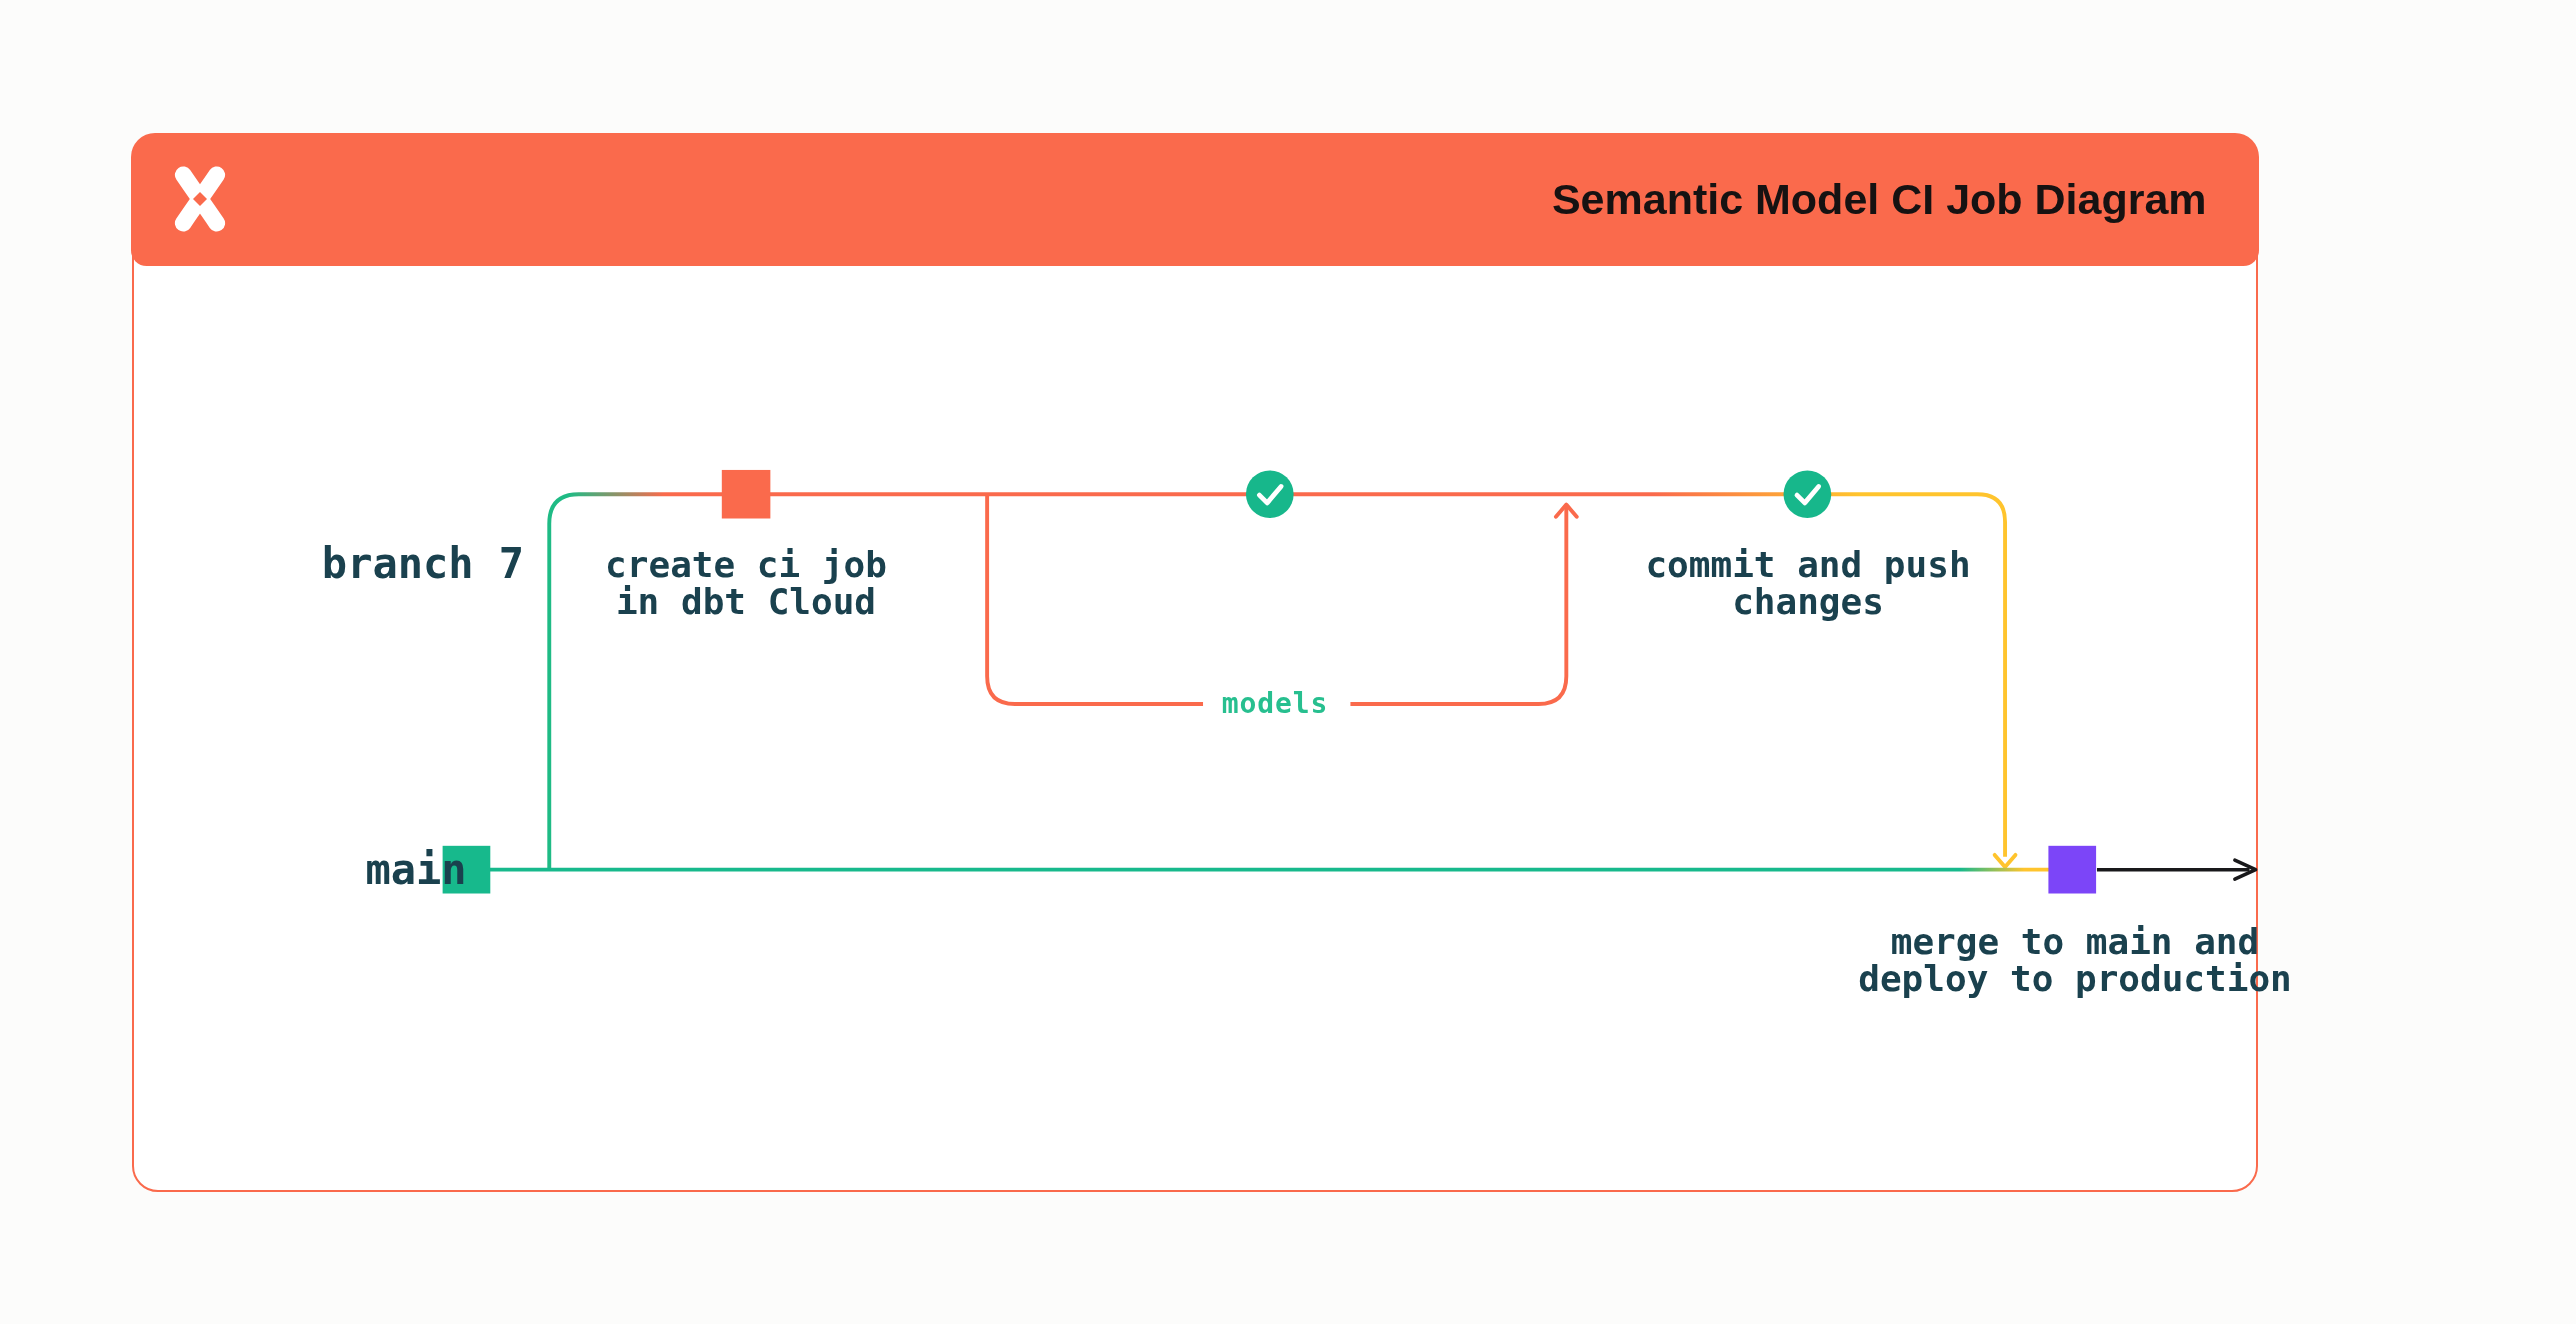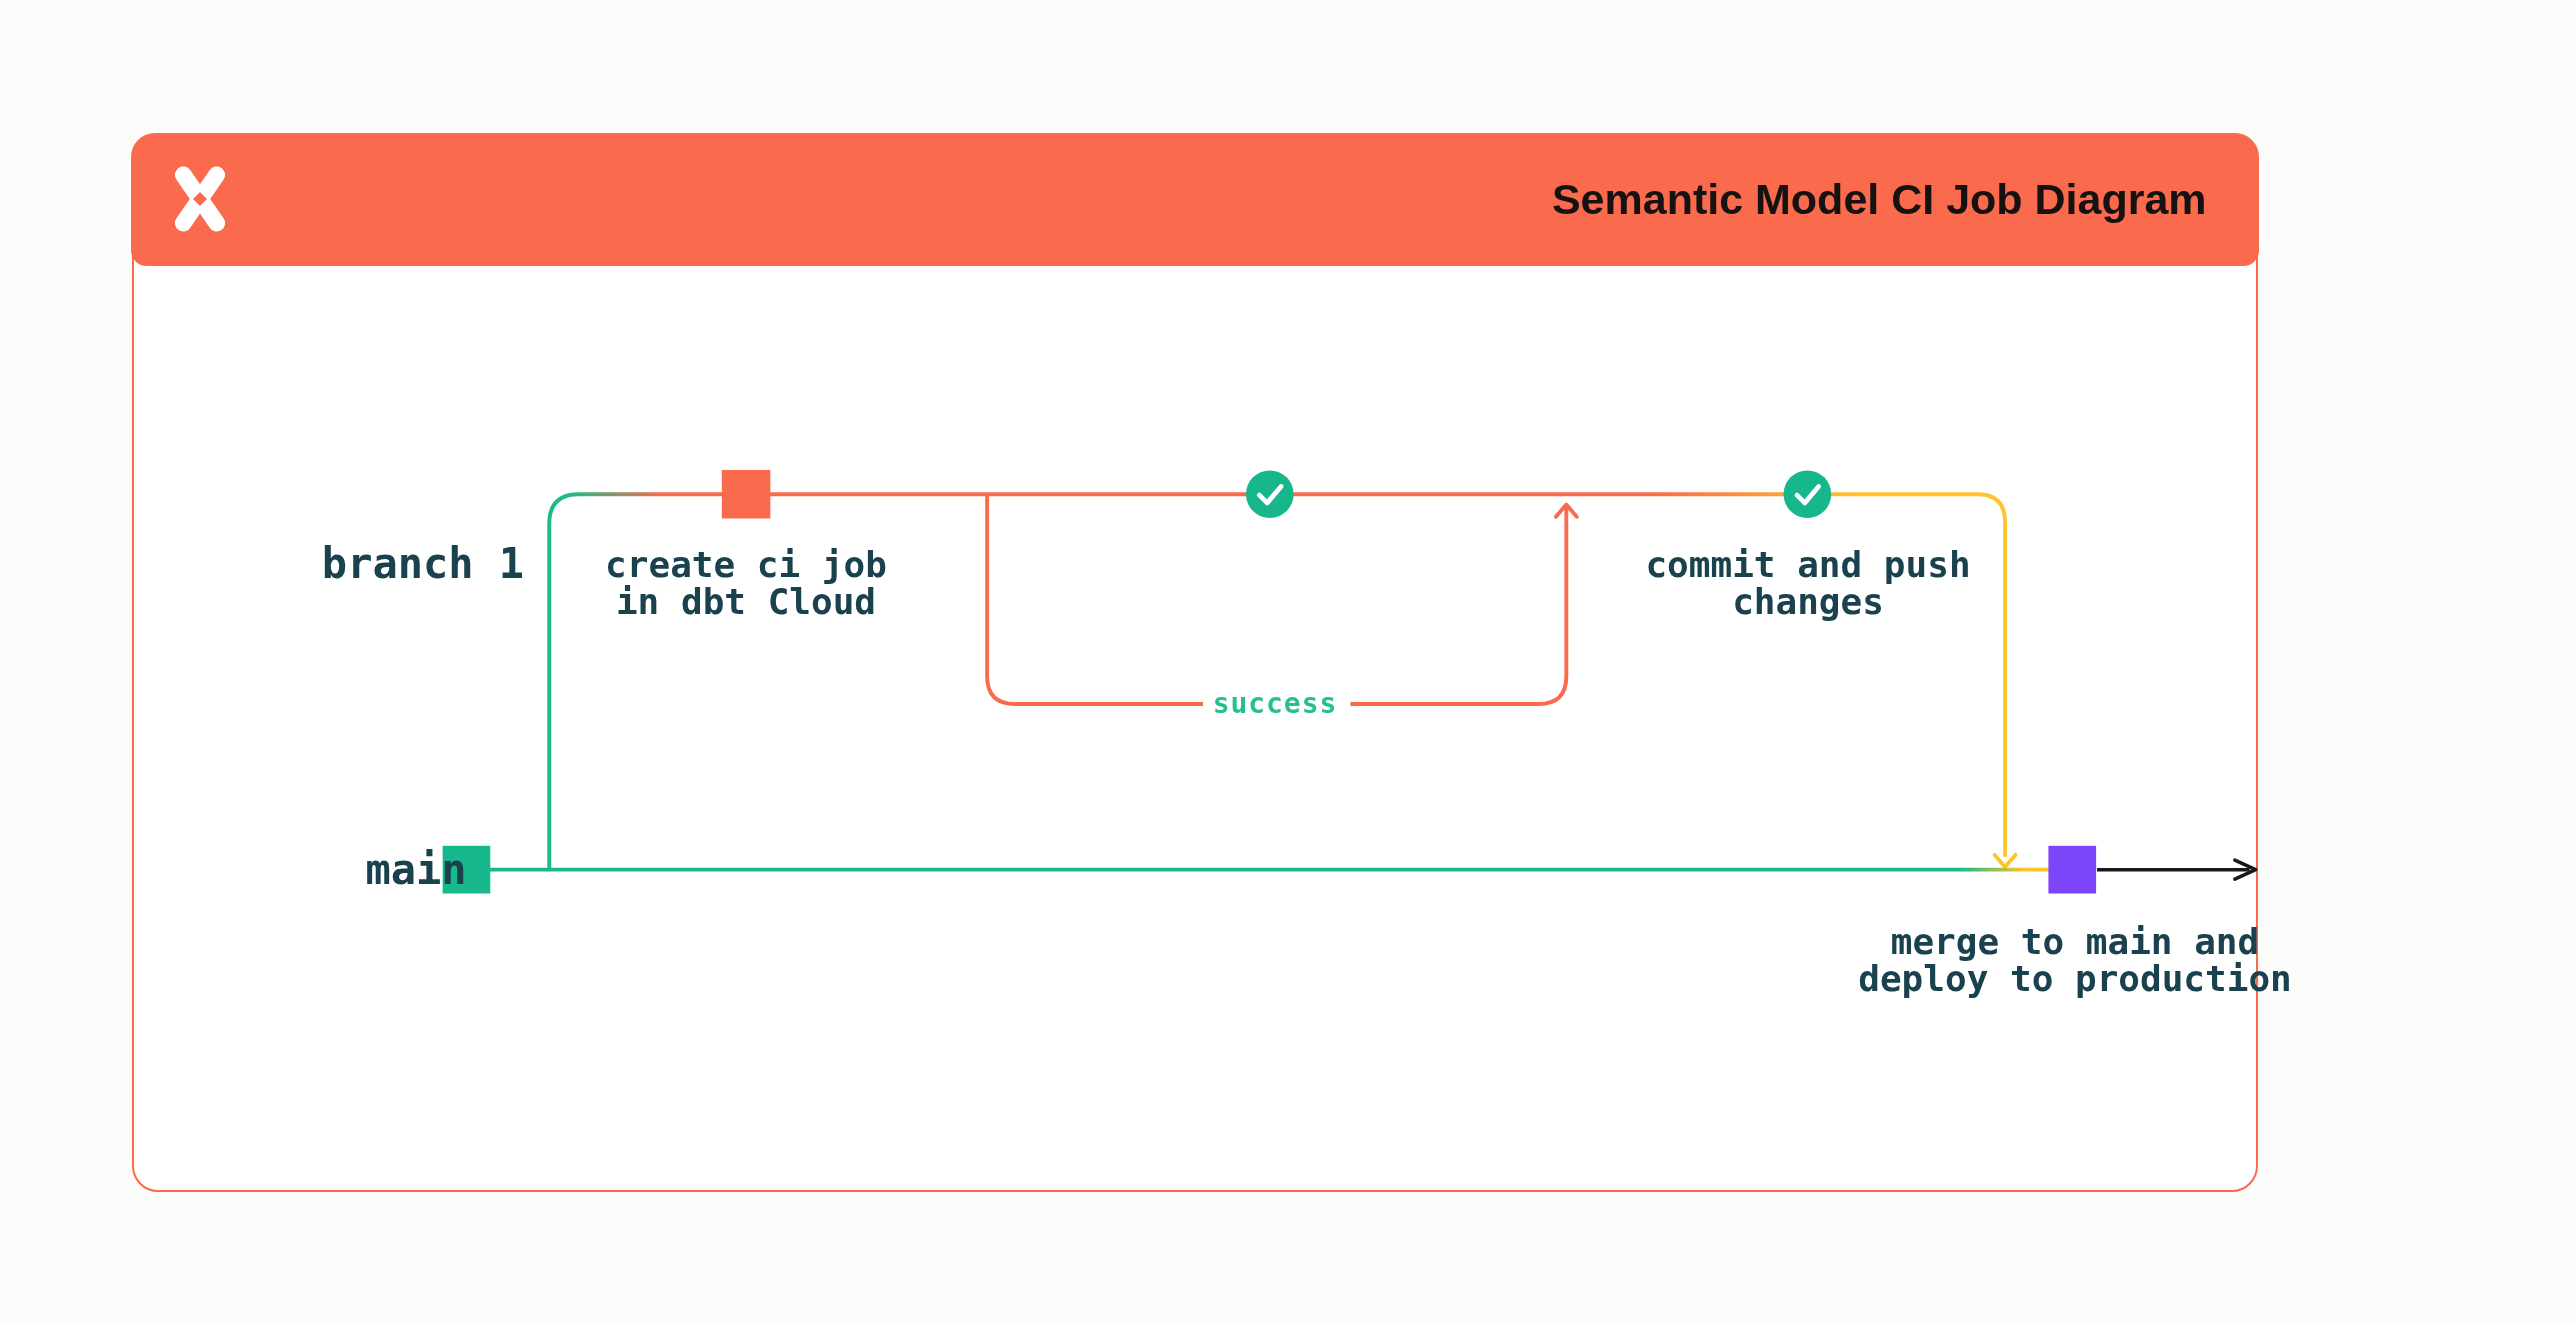--- a/index.html
+++ b/index.html
@@ -95,29 +95,29 @@
     <rect x="510" y="975.5" width="55" height="55" fill="#17B98C"></rect>
     <rect x="832" y="542" width="56" height="56" fill="#FA6A4C"></rect>
     <rect x="2362" y="975.5" width="55" height="55" fill="#7C45F8"></rect>
 
     <circle cx="1464" cy="570" r="27.5" fill="#17B78B"></circle>
     <path d="M 1452 571 L 1461 580 L 1477 561" fill="none" stroke="#FFFFFF" stroke-width="5.5" stroke-linecap="round" stroke-linejoin="round"></path>
     <circle cx="2084" cy="570" r="27.5" fill="#17B78B"></circle>
     <path d="M 2072 571 L 2081 580 L 2097 561" fill="none" stroke="#FFFFFF" stroke-width="5.5" stroke-linecap="round" stroke-linejoin="round"></path>
   </svg>
 
-  <div class="lbl branch-lbl" style="left:423px;top:539px;">branch 1</div>
+  <div class="lbl branch-lbl" style="left:423px;top:539px;">branch 7</div>
 
   <div class="lbl branch-lbl" style="left:376px;top:845px;margin-left:40px;">main</div>
 
   <div class="lbl" style="left:746px;top:546px;">create ci job
 in dbt Cloud</div>
 
 
-  <div class="lbl success-lbl" style="left:1275px;top:685px;">success</div>
+  <div class="lbl success-lbl" style="left:1275px;top:685px;">models</div>
 
   <div class="lbl" style="left:2075px;top:923px;">merge to main and
 deploy to production</div>
 
   <div class="lbl" style="left:1808px;top:546px;">commit and push
 changes</div>
 
 </div>
 
 

